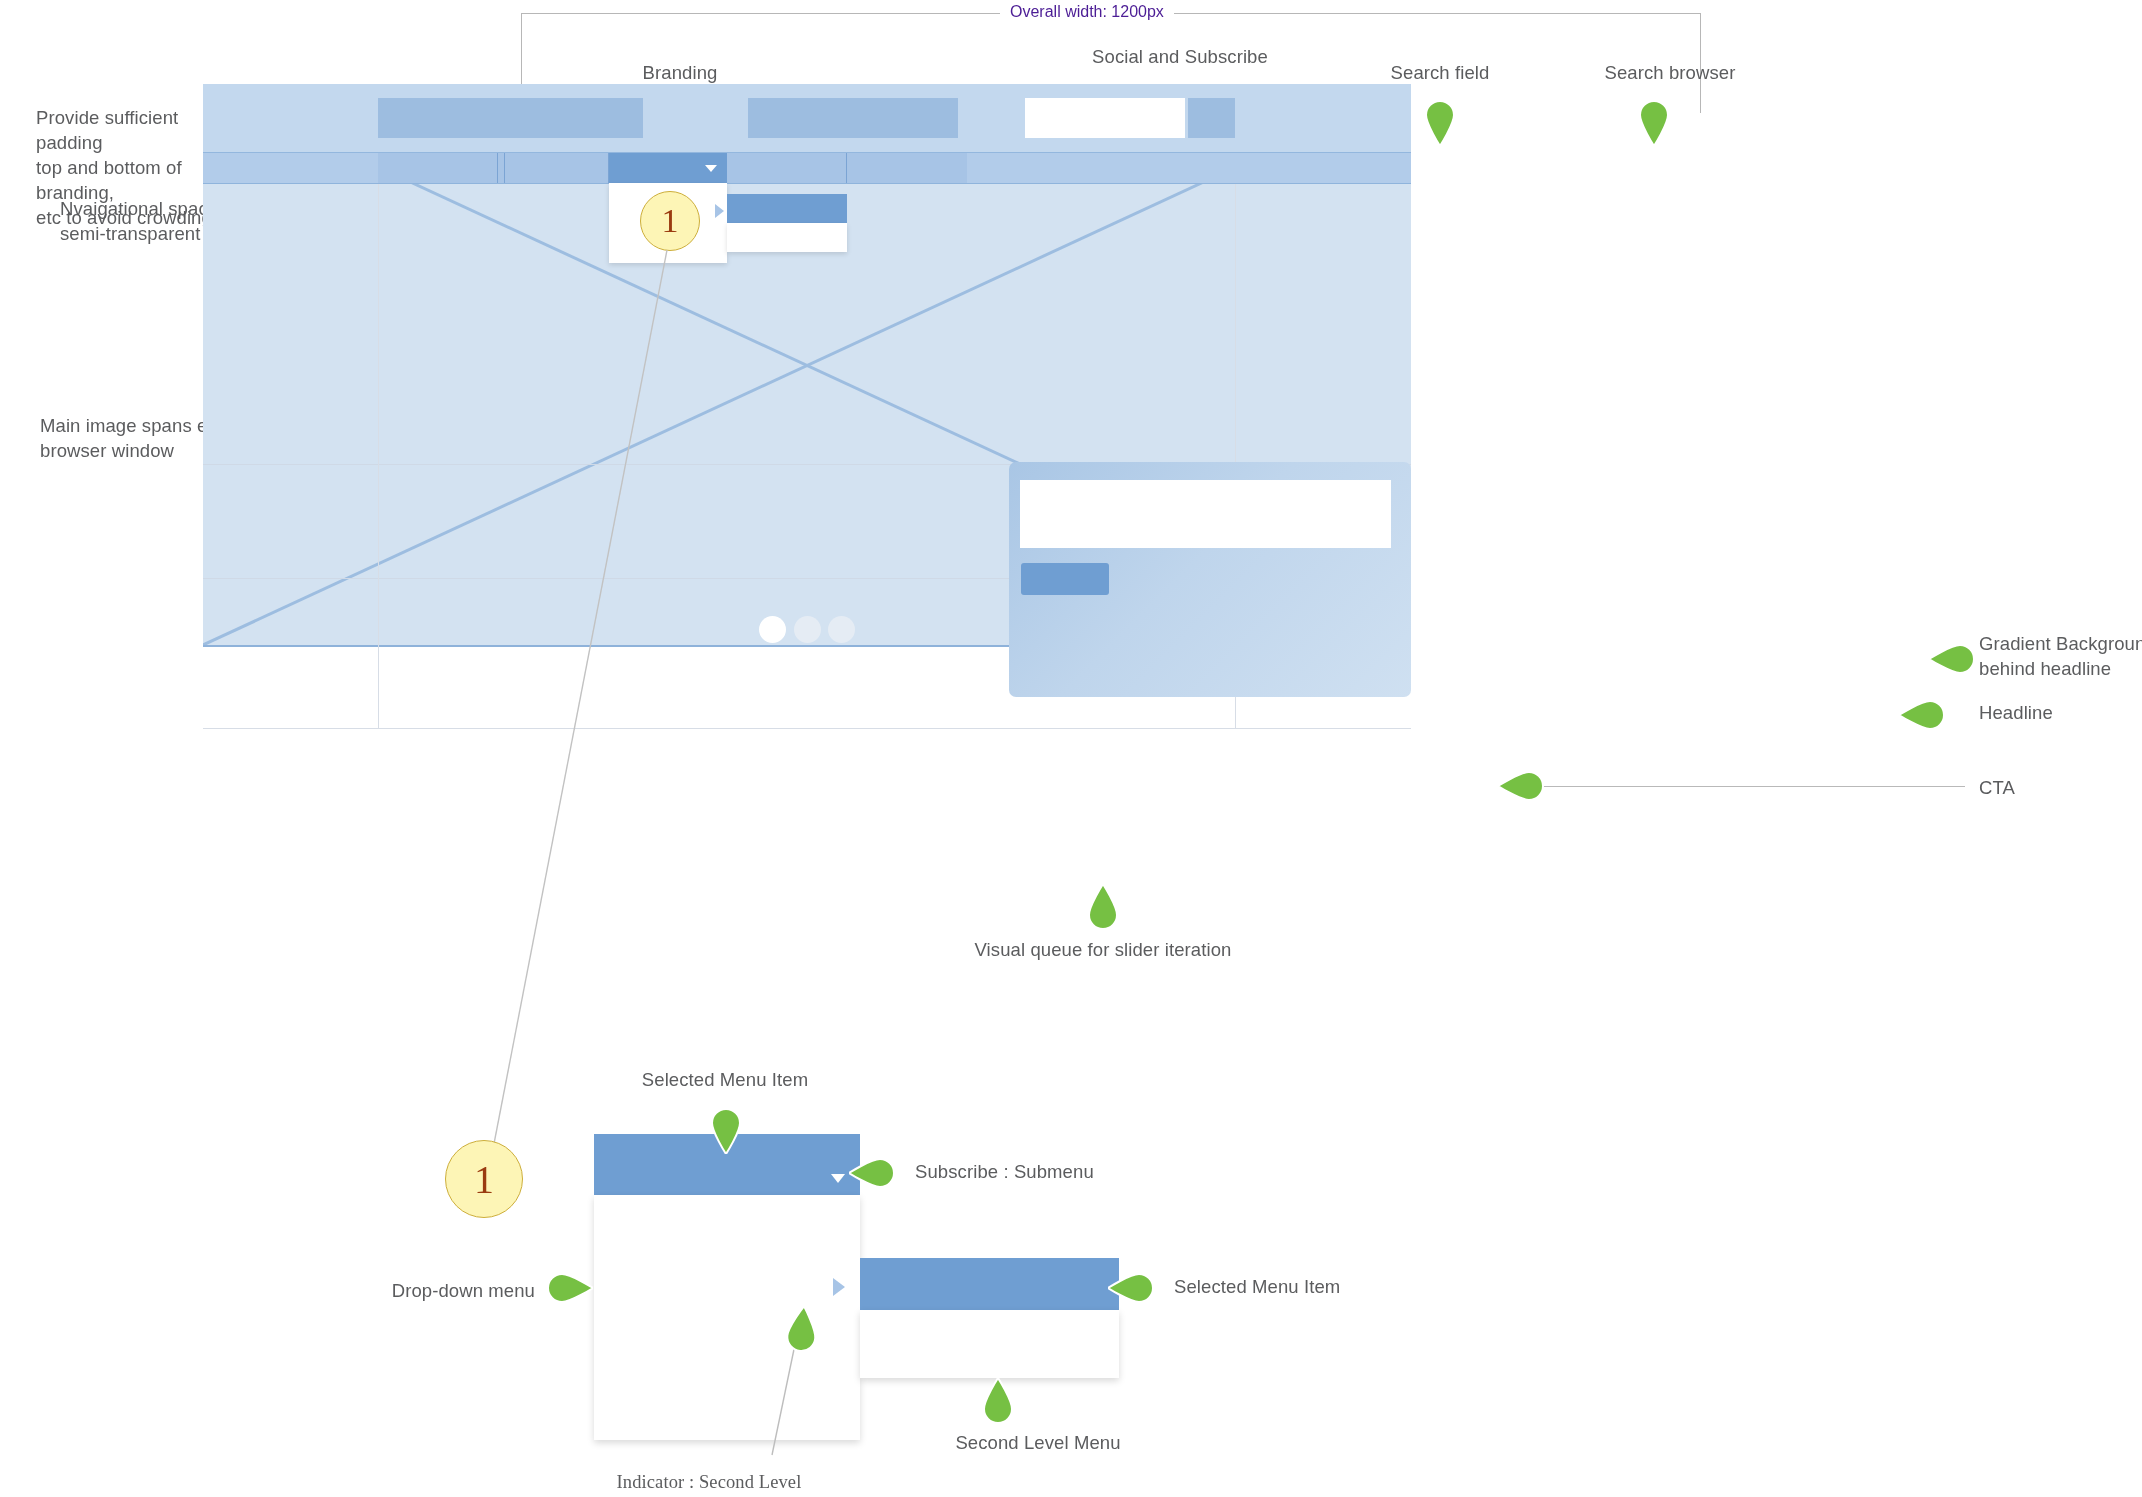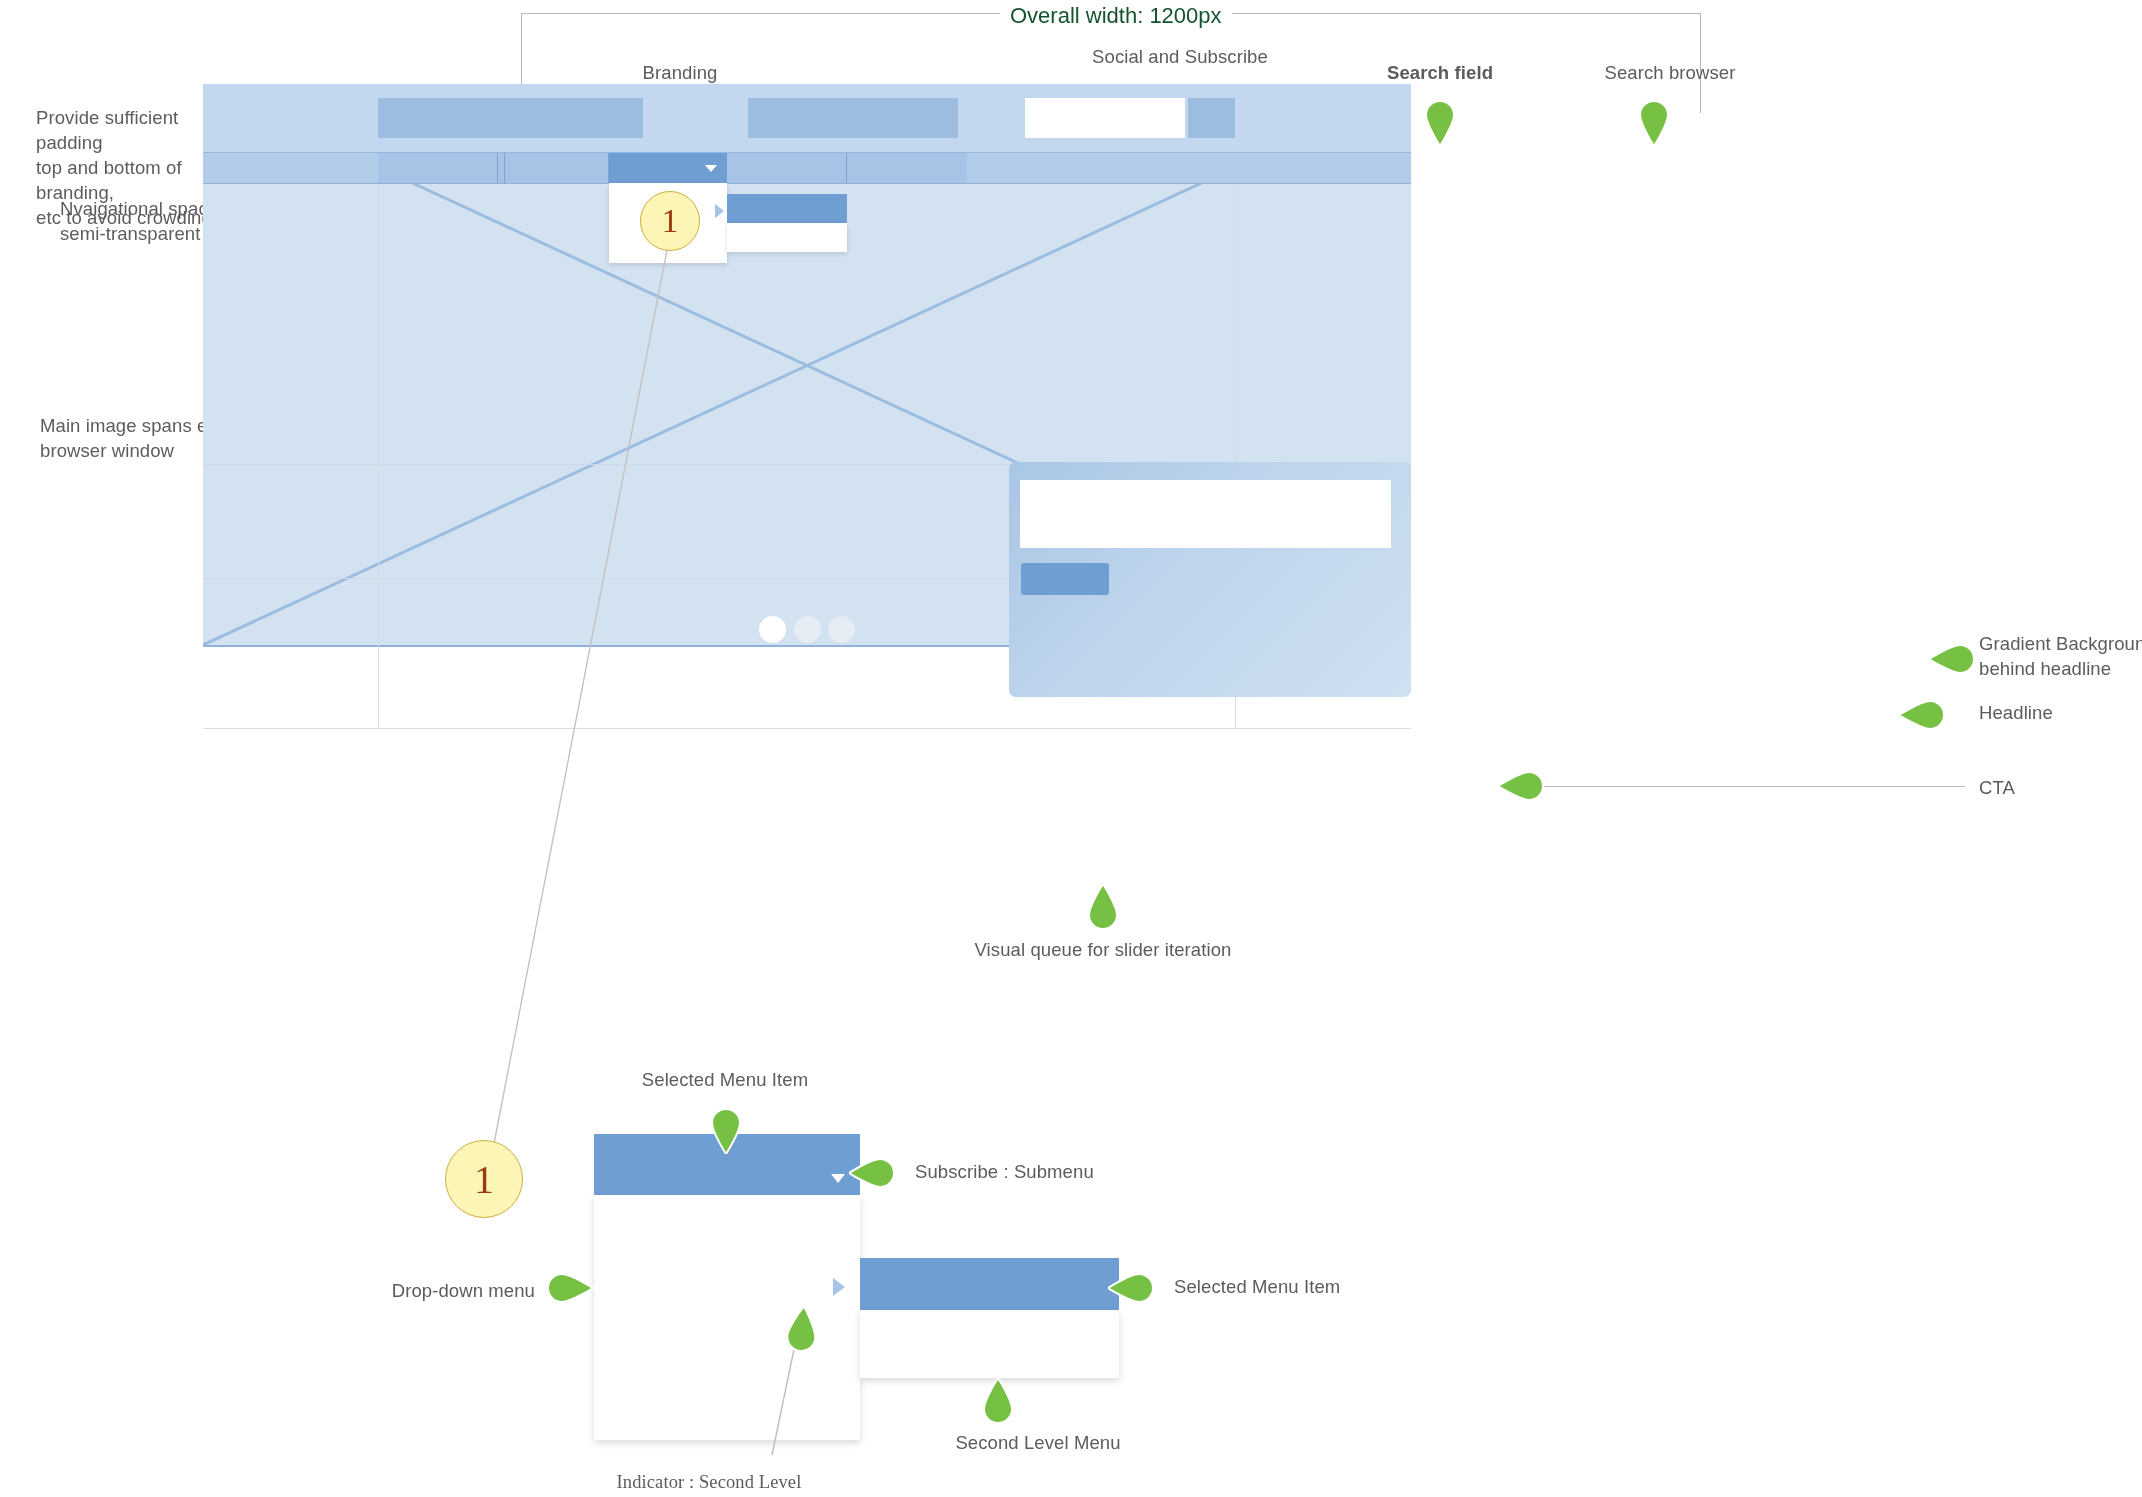--- a/index.html
+++ b/index.html
@@ -30,21 +30,21 @@
   .note.center{text-align:center;}
   .note.rt{text-align:right;}
 
   
   .pin{position:absolute;width:34px;height:46px;}
   .pin svg{display:block;width:100%;height:100%;}
 
   
   .dim-line{position:absolute;background:#b7b7b7;}
   .dim-label{
-    position:absolute;font-size:22px;color:#14532d;
+    position:absolute;font-size:16px;color:#4c1d95;
     background:#ffffff;padding:0 10px;white-space:nowrap;
   }
 
   
   .leader{position:absolute;background:#b9b9b9;height:1px;transform-origin:0 0;}
 
   
   #browser{
     position:absolute;
     left:203px;top:84px;width:1208px;height:645px;
@@ -142,21 +142,21 @@
 
   <div>
     <div class="dim-line" style="left:521px;top:13px;width:1180px;height:1px;"></div>
     <div class="dim-line" style="left:521px;top:13px;width:1px;height:100px;"></div>
     <div class="dim-line" style="left:1700px;top:13px;width:1px;height:100px;"></div>
     <div class="dim-label" style="left:1000px;top:3px;">Overall width: 1200px</div>
   </div>
 
   <div class="note center" style="left:590px;top:60px;width:180px;">Branding</div>
   <div class="note center" style="left:1050px;top:44px;width:260px;">Social and Subscribe</div>
-  <div class="note center" style="left:1345px;top:60px;width:190px;font-weight:bold;">Search field</div>
+  <div class="note center" style="left:1345px;top:60px;width:190px;">Search field</div>
   <div class="note center" style="left:1565px;top:60px;width:210px;">Search browser</div>
 
   <div class="pin" style="left:675px;top:100px;">
     <svg viewBox="0 0 34 46">
         <path d="M17 46 C17 46 3 24 3 15 A14 14 0 0 1 31 15 C31 24 17 46 17 46 Z" fill="#76c043" stroke="#ffffff" stroke-width="2"></path>
       </svg>
   </div>
   <div class="pin" style="left:1162px;top:100px;">
     <svg viewBox="0 0 34 46">
         <path d="M17 46 C17 46 3 24 3 15 A14 14 0 0 1 31 15 C31 24 17 46 17 46 Z" fill="#76c043" stroke="#ffffff" stroke-width="2"></path>

